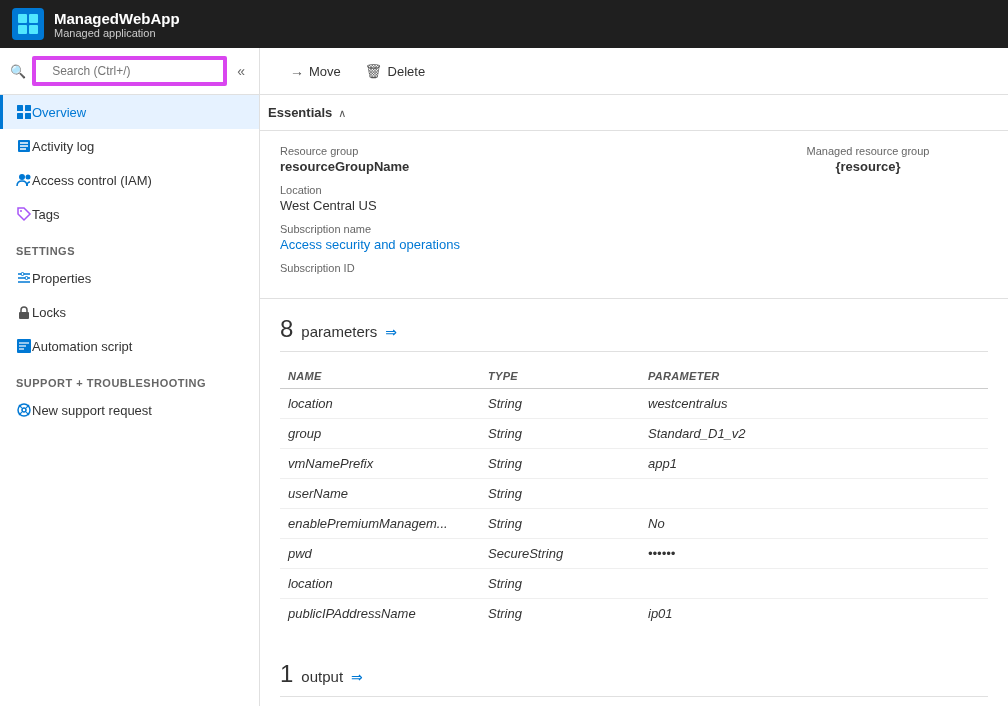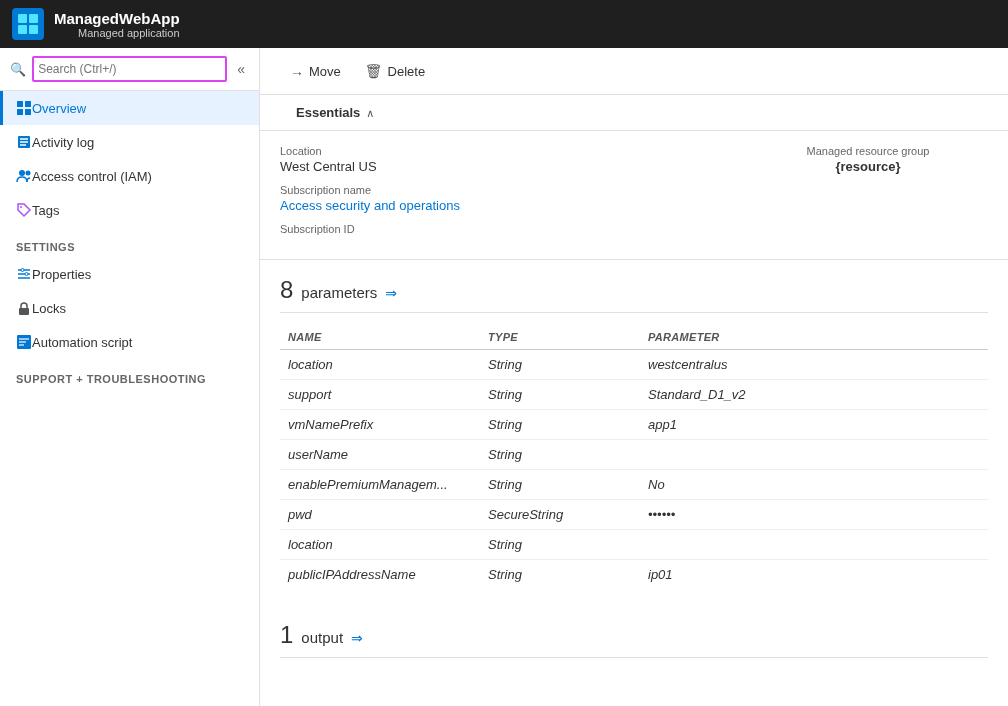--- a/index.html
+++ b/index.html
@@ -8,21 +8,20 @@
     
     .top-bar {
       background: #1a1a2e;
       background: #0078d4;
       height: 48px;
       display: flex;
       align-items: center;
       padding: 0 12px;
       flex-shrink: 0;
       background-color: #1f1f1f;
-      text-align: right;
     }
     .top-bar-logo {
       width: 32px; height: 32px;
       background: #0078d4;
       border-radius: 4px;
       display: flex; align-items: center; justify-content: center;
       margin-right: 10px;
       flex-shrink: 0;
     }
     .top-bar-logo svg { width: 22px; height: 22px; }
@@ -49,23 +48,23 @@
     }
 
     .sidebar-search {
       display: flex;
       align-items: center;
       padding: 8px 10px;
       border-bottom: 1px solid #e0e0e0;
       gap: 6px;
     }
     .sidebar-search input {
-      border: 2px solid #d946ef;
+      border: 4px solid #d946ef;
       border-radius: 2px;
-      padding: 4px 4px;
+      padding: 4px 16px;
       font-size: 12px;
       flex: 1;
       outline: none;
       color: #555;
     }
     .sidebar-collapse-btn {
       background: none; border: none; cursor: pointer; color: #666; font-size: 14px; padding: 2px 4px;
     }
 
     .sidebar-nav { flex: 1; }
@@ -114,21 +113,21 @@
       background: none; border: none; cursor: pointer;
       font-size: 13px; color: #333;
       padding: 5px 10px;
     }
     .toolbar-btn .btn-icon { font-size: 14px; color: #555; }
 
     
     .essentials-header {
       display: flex;
       align-items: flex-end;
-      padding: 10px 36px;
+      padding: 10px 8px;
       gap: 6px;
       border-bottom: 1px solid #e0e0e0;
       flex-shrink: 0;
     }
     .essentials-title { font-size: 13px; font-weight: 600; }
     .essentials-chevron { font-size: 11px; color: #555; }
 
     .essentials-body {
       display: flex;
       padding: 14px 20px 14px;
@@ -279,20 +278,33 @@
             <rect x="1" y="1" width="14" height="14" rx="1" fill="#0078d4"></rect>
             <line x1="3" y1="5" x2="13" y2="5" stroke="white" stroke-width="1.2"></line>
             <line x1="3" y1="8" x2="10" y2="8" stroke="white" stroke-width="1.2"></line>
             <line x1="3" y1="11" x2="8" y2="11" stroke="white" stroke-width="1.2"></line>
           </svg>
         </span>
         <span>Automation script</span>
       </div>
 
       <div class="sidebar-section-label">SUPPORT + TROUBLESHOOTING</div>
+      <div class="nav-item">
+        <span class="nav-icon">
+          <svg width="16" height="16" viewBox="0 0 16 16" fill="none">
+            <circle cx="8" cy="8" r="6" stroke="#0078d4" stroke-width="1.5" fill="none"></circle>
+            <circle cx="8" cy="8" r="2" stroke="#0078d4" stroke-width="1.5" fill="none"></circle>
+            <line x1="2.9" y1="2.9" x2="5.8" y2="5.8" stroke="#0078d4" stroke-width="1.2"></line>
+            <line x1="13.1" y1="2.9" x2="10.2" y2="5.8" stroke="#0078d4" stroke-width="1.2"></line>
+            <line x1="2.9" y1="13.1" x2="5.8" y2="10.2" stroke="#0078d4" stroke-width="1.2"></line>
+            <line x1="13.1" y1="13.1" x2="10.2" y2="10.2" stroke="#0078d4" stroke-width="1.2"></line>
+          </svg>
+        </span>
+        <span>New support request</span>
+      </div>
     </div>
   </div>
 
   <div class="content">
 
     <div class="toolbar">
       <button class="toolbar-btn">
         <span class="btn-icon">→</span>
         <span>Move</span>
       </button>
@@ -302,20 +314,24 @@
       </button>
     </div>
 
     <div class="essentials-header">
       <span class="essentials-title">Essentials</span>
       <span class="essentials-chevron">∧</span>
     </div>
 
     <div class="essentials-body">
       <div class="essentials-left">
+        <div class="essentials-field">
+          <span class="field-label">Resource group</span>
+          <span class="field-value bold">resourceGroupName</span>
+        </div>
         <div class="essentials-field">
           <span class="field-label">Location</span>
           <span class="field-value">West Central US</span>
         </div>
         <div class="essentials-field">
           <span class="field-label">Subscription name</span>
           <a class="field-value link">Access security and operations</a>
         </div>
         <div class="essentials-field">
           <span class="field-label">Subscription ID</span>
@@ -344,21 +360,21 @@
             <th class="col-value">PARAMETER</th>
           </tr>
         </thead>
         <tbody id="parameters-tbody">
         <tr>
       <td>location</td>
       <td>String</td>
       <td>westcentralus</td>
     </tr>
             <tr>
-      <td>support</td>
+      <td>group</td>
       <td>String</td>
       <td>Standard_D1_v2</td>
     </tr>
             <tr>
       <td>vmNamePrefix</td>
       <td>String</td>
       <td>app1</td>
     </tr>
             <tr>
       <td>userName</td>

